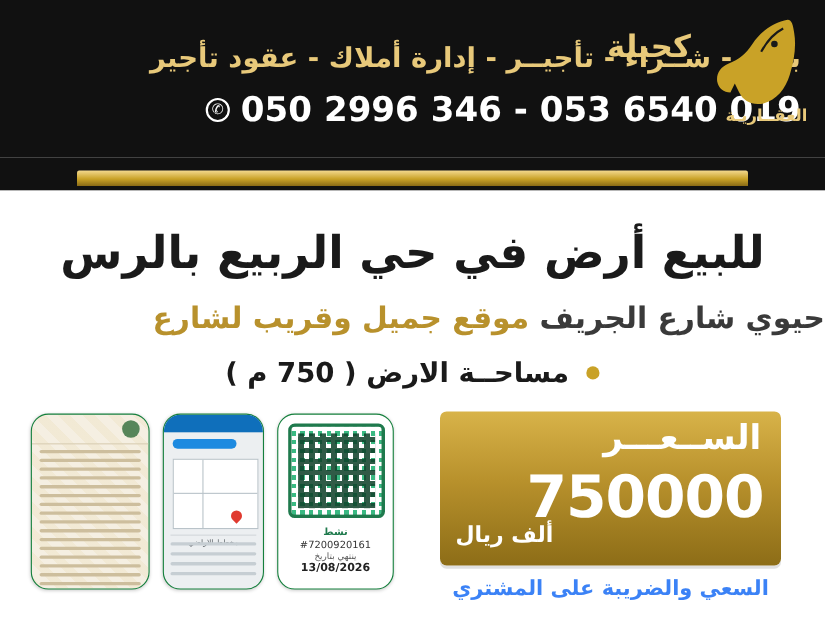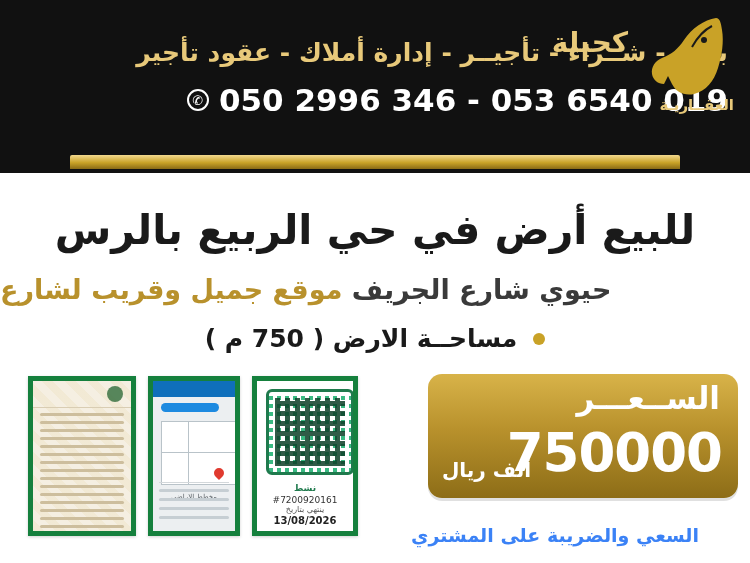--- a/index.html
+++ b/index.html
@@ -80,45 +80,44 @@
 
   .title{
     position:absolute;right:0;left:0;top:22px;
     text-align:center;direction:rtl;
     font-size:41px;font-weight:bold;color:#1a1a1a;
     letter-spacing:-1px;
     white-space:nowrap;
   }
   .subtitle{
     position:absolute;right:0;left:0;top:90px;
-    text-align:left;direction:rtl;
+    text-align:right;direction:rtl;
     font-size:27px;font-weight:bold;
     color:#b8912c;
     white-space:nowrap;
   }
   .subtitle .dark{color:#3a3a3a;}
   .area-line{
     position:absolute;right:0;left:0;top:140px;
     text-align:center;direction:rtl;
     font-size:25px;font-weight:bold;color:#1a1a1a;
     white-space:nowrap;
     display:flex;justify-content:center;align-items:center;gap:16px;
   }
   .bullet{
     width:12px;height:12px;border-radius:50%;background:#c9a227;display:inline-block;
   }
 
   
   .price-box{
-    position:absolute;left:400px;top:190px;width:310px;height:124px;
+    position:absolute;left:400px;top:190px;width:310px;height:140px;
     background:linear-gradient(180deg,#d8b349 0%,#b8912c 45%,#8d6d17 100%);
-    border-radius:14px;
+    border-radius:6px;
     box-shadow:0 3px 0 rgba(0,0,0,.12);
     overflow:hidden;
-    margin-left:28px;
   }
   .price-label{
     position:absolute;right:18px;top:6px;
     color:#ffffff;font-size:31px;font-weight:bold;direction:rtl;
     letter-spacing:2px;
   }
   .price-value{
     position:absolute;right:16px;top:48px;
     color:#ffffff;font-size:53px;font-weight:bold;direction:ltr;
     letter-spacing:-1px;
@@ -132,21 +131,21 @@
     text-align:center;direction:rtl;
     font-size:19px;font-weight:bold;color:#3b82f6;
   }
 
   
   .thumbs{
     position:absolute;left:28px;top:192px;width:330px;height:170px;
   }
   .thumb{
     position:absolute;top:0;background:#ffffff;
-    border:5px solid #15803d;border-radius:0;
+    border:1px solid #15803d;border-radius:16px;
     box-shadow:0 1px 3px rgba(0,0,0,.18);
     overflow:hidden;box-sizing:border-box;
   }
   
   .thumb-deed{left:0;width:108px;height:160px;background:#f5efe2;}
   .deed-head{
     position:absolute;left:0;top:0;width:100%;height:26px;
     border-bottom:1px solid #d9cdb3;
   }
   .deed-seal{

